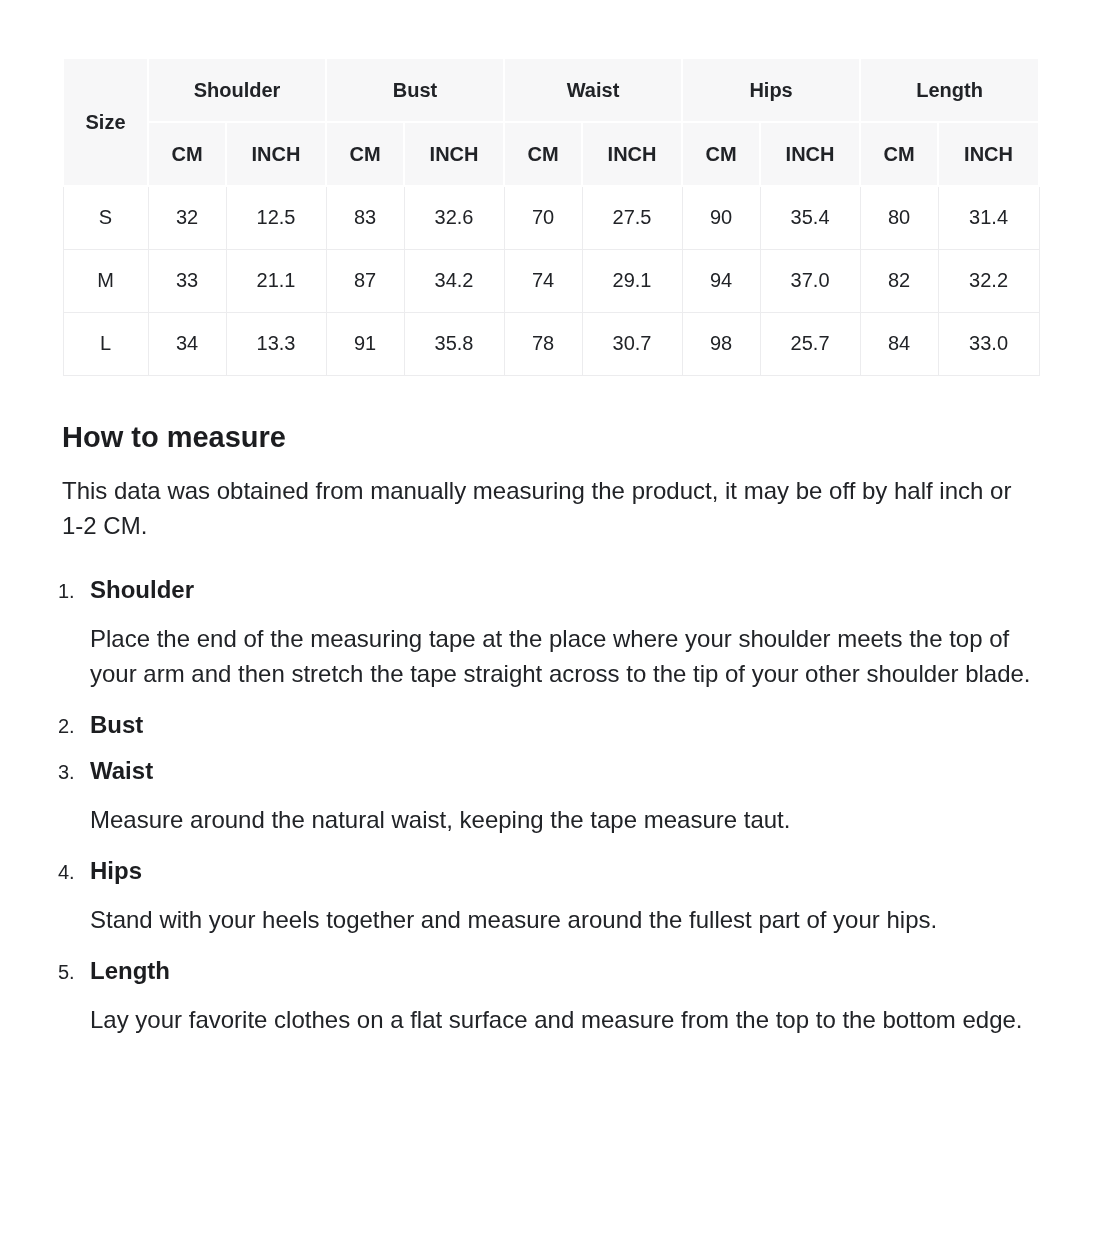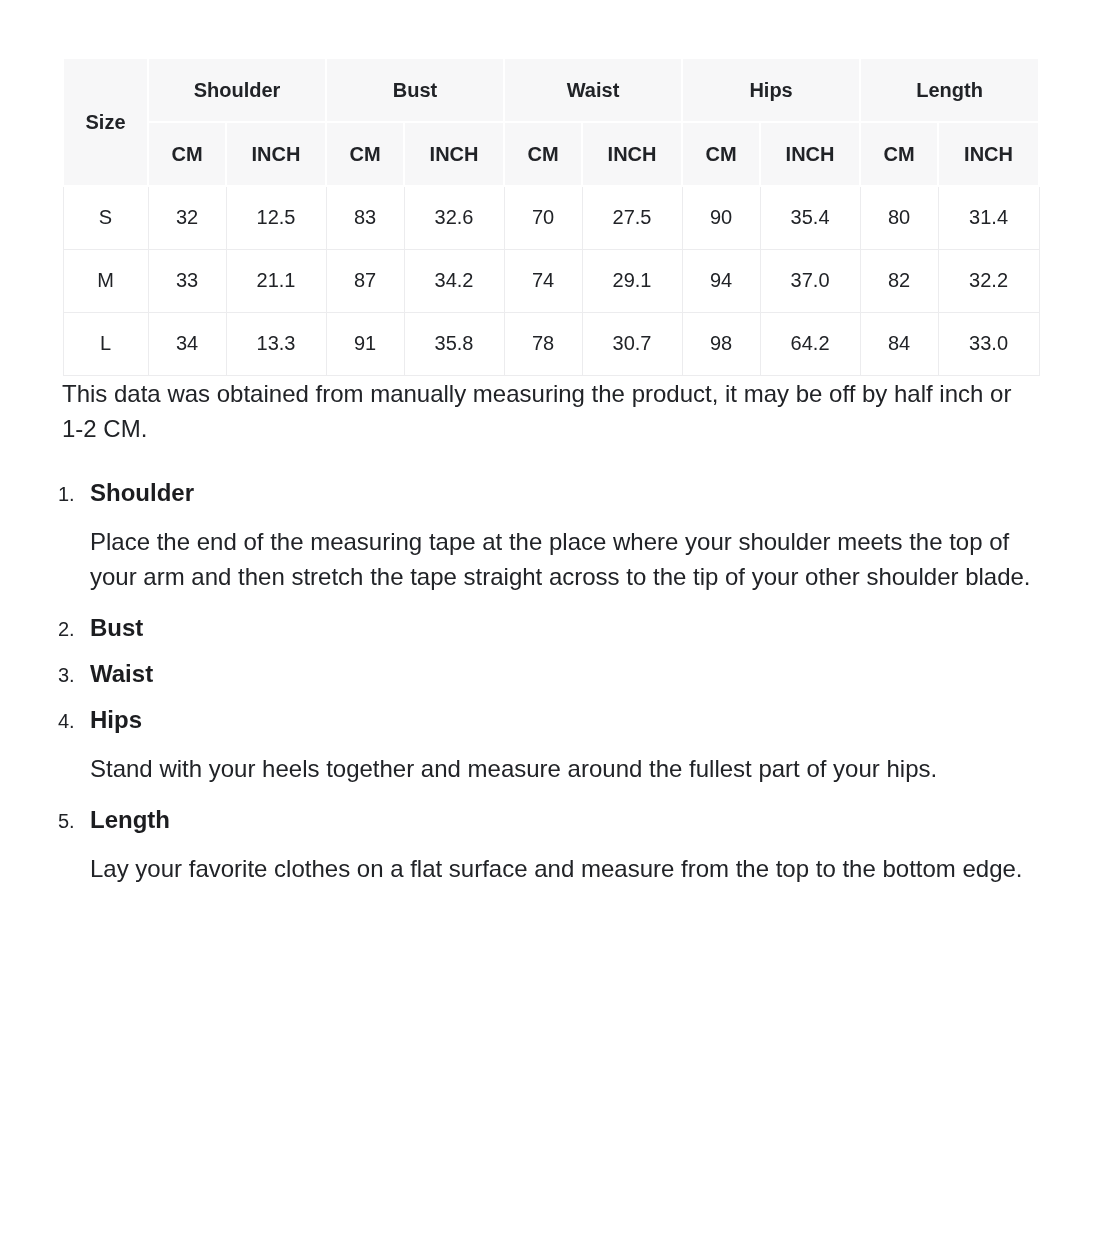--- a/index.html
+++ b/index.html
@@ -160,27 +160,28 @@
       </tr>
       <tr>
         <td>L</td>
         <td>34</td>
         <td>13.3</td>
         <td>91</td>
         <td>35.8</td>
         <td>78</td>
         <td>30.7</td>
         <td>98</td>
-        <td>64.2</td>
+        <td>25.7</td>
         <td>84</td>
         <td>33.0</td>
       </tr>
     </tbody>
   </table>
 
+  <h2 class="howto-title">How to measure</h2>
 
   <p class="howto-intro">This data was obtained from manually measuring the product, it may be off by half inch or 1-2 CM.</p>
 
   <div class="steps">
 
     <div class="step">
       <div class="step-head">
         <span class="step-num">1.</span>
         <span class="step-term">Shoulder</span>
       </div>
@@ -192,20 +193,21 @@
         <span class="step-num">2.</span>
         <span class="step-term">Bust</span>
       </div>
     </div>
 
     <div class="step">
       <div class="step-head">
         <span class="step-num">3.</span>
         <span class="step-term">Waist</span>
       </div>
+      <p class="step-desc">Measure around the natural waist, keeping the tape measure taut.</p>
     </div>
 
     <div class="step">
       <div class="step-head">
         <span class="step-num">4.</span>
         <span class="step-term">Hips</span>
       </div>
       <p class="step-desc">Stand with your heels together and measure around the fullest part of your hips.</p>
     </div>
 

